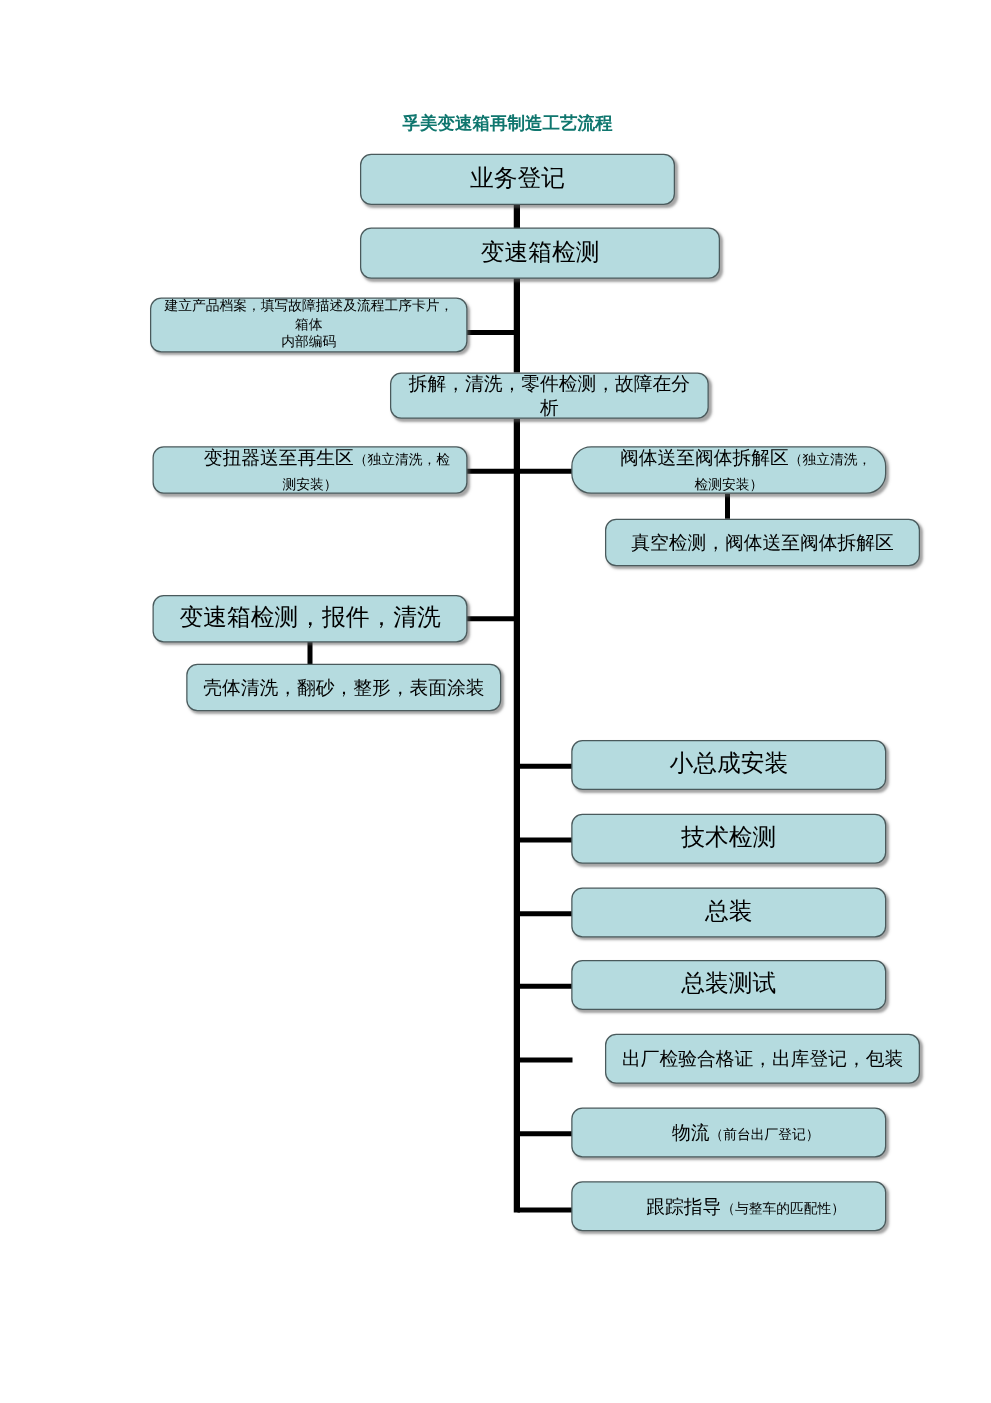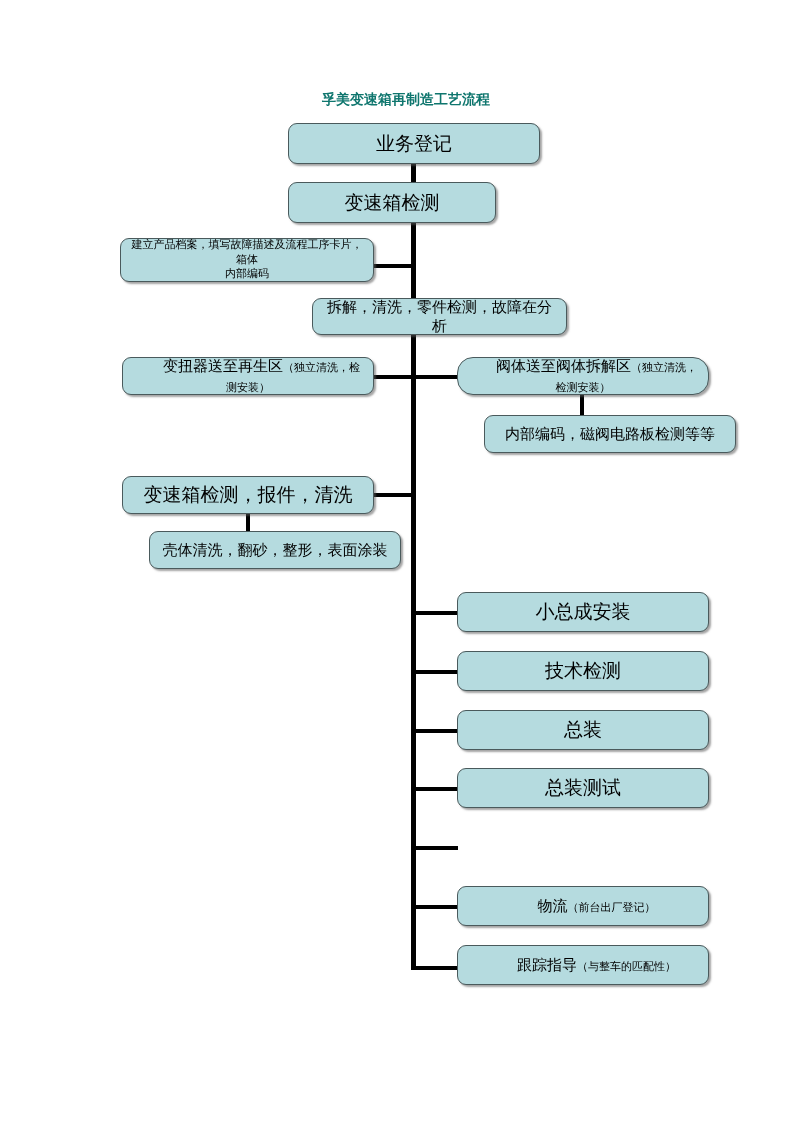--- a/index.html
+++ b/index.html
@@ -107,21 +107,21 @@
   <div class="line" style="left:414px; top:729px; width:44px; height:4px;"></div>
   <div class="line" style="left:414px; top:787px; width:44px; height:4px;"></div>
   <div class="line" style="left:414px; top:846px; width:44px; height:4px;"></div>
   <div class="line" style="left:414px; top:905px; width:44px; height:4px;"></div>
   <div class="line" style="left:414px; top:966px; width:44px; height:4px;"></div>
 
   <div class="box t-xl" style="left:288px; top:123px; width:252px; height:41px;">
     <span class="txt">业务登记</span>
   </div>
 
-  <div class="box t-xl" style="left:288px; top:182px; width:208px; height:41px;justify-content:flex-end;">
+  <div class="box t-xl" style="left:288px; top:182px; width:288px; height:41px;justify-content:flex-end;">
     <span class="txt">变速箱检测</span>
   </div>
 
   <div class="box t-xs two-line" style="left:120px; top:238px; width:254px; height:44px;">
     <span class="txt">
       <span>建立产品档案，填写故障描述及流程工序卡片，箱体</span><br>
       <span>内部编码</span>
     </span>
   </div>
 
@@ -135,21 +135,21 @@
     </span>
   </div>
 
   <div class="box" style="left:457px; top:357px; width:252px; height:38px;border-radius:16px;">
     <span class="txt">
       <span class="t-md">阀体送至阀体拆解区</span><span class="sub">（独立清洗，检测安装）</span>
     </span>
   </div>
 
   <div class="box t-md" style="left:457px; top:415px; width:252px; height:38px;">
-    <span class="txt">内部编码，磁阀电路板检测等等</span>
+    <span class="txt">真空检测，阀体送至阀体拆解区</span>
   </div>
 
   <div class="box t-xl" style="left:122px; top:476px; width:252px; height:38px;">
     <span class="txt">变速箱检测，报件，清洗</span>
   </div>
 
   <div class="box t-md" style="left:122px; top:531px; width:252px; height:38px;">
     <span class="txt">壳体清洗，翻砂，整形，表面涂装</span>
   </div>
 
@@ -162,20 +162,23 @@
   </div>
 
   <div class="box t-xl" style="left:457px; top:710px; width:252px; height:40px;">
     <span class="txt">总装</span>
   </div>
 
   <div class="box t-xl" style="left:457px; top:768px; width:252px; height:40px;">
     <span class="txt">总装测试</span>
   </div>
 
+  <div class="box t-md" style="left:457px; top:827px; width:252px; height:40px;">
+    <span class="txt">出厂检验合格证，出库登记，包装</span>
+  </div>
 
   <div class="box" style="left:457px; top:886px; width:252px; height:40px;">
     <span class="txt">
       <span class="t-md">物流</span><span class="sub">（前台出厂登记）</span>
     </span>
   </div>
 
   <div class="box" style="left:457px; top:945px; width:252px; height:40px;">
     <span class="txt">
       <span class="t-md">跟踪指导</span><span class="sub">（与整车的匹配性）</span>

